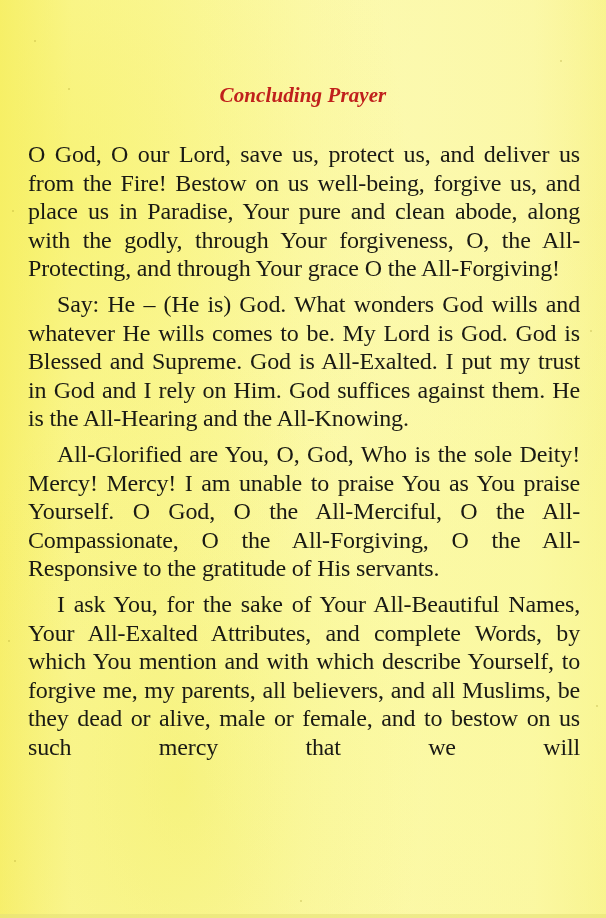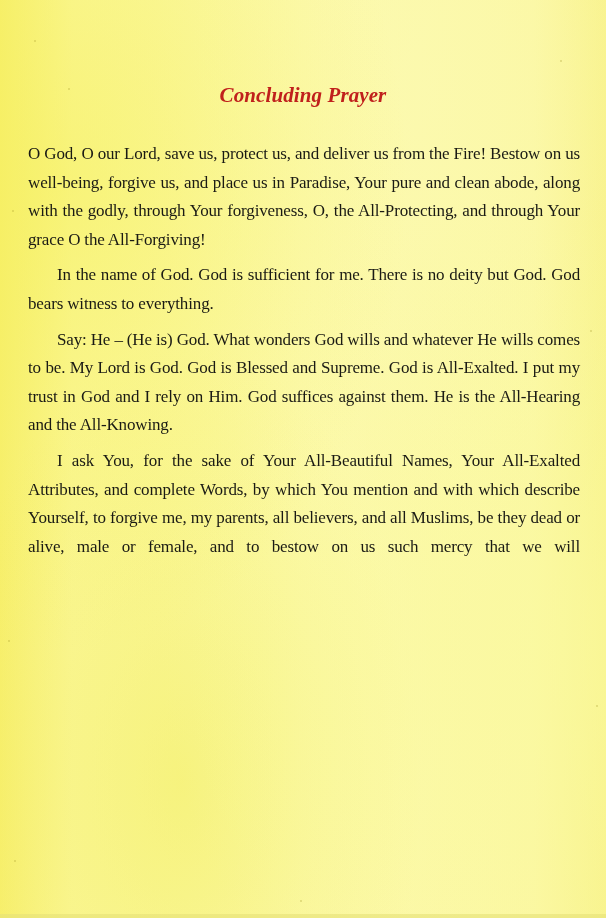--- a/index.html
+++ b/index.html
@@ -39,21 +39,21 @@
       font-style: italic;
       font-size: 21px;
       color: #c0201c;
       letter-spacing: 0.1px;
     }
     .body-text {
       position: absolute;
       top: 140px;
       left: 28px;
       width: 552px;
-      font-size: 17px;
+      font-size: 24px;
       line-height: 28.6px;
       text-align: justify;
       letter-spacing: -0.15px;
     }
     .para {
       margin: 0 0 7px 0;
       text-indent: 0;
     }
     .para.indent {
       text-indent: 29px;
@@ -92,19 +92,19 @@
   <div class="speck" style="left:590px;top:330px;"></div>
   <div class="speck" style="left:8px;top:640px;"></div>
   <div class="speck" style="left:596px;top:705px;"></div>
   <div class="speck" style="left:14px;top:860px;"></div>
   <div class="speck" style="left:300px;top:900px;"></div>
 
   <h1 class="title" style="margin:0;">Concluding Prayer</h1>
 
   <div class="body-text">
     <p class="para">O God, O our Lord, save us, protect us, and deliver us from the Fire! Bestow on us well-being, forgive us, and place us in Paradise, Your pure and clean abode, along with the godly, through Your forgiveness, O, the All-Protecting, and through Your grace O the All-Forgiving!</p>
-    <p class="para indent">In the name of God. God is sufficient for me. There is no deity but God. God bears witness to everything.</p>
     <p class="para indent">Say: He – (He is) God. What wonders God wills and whatever He wills comes to be. My Lord is God. God is Blessed and Supreme. God is All-Exalted. I put my trust in God and I rely on Him. God suffices against them. He is the All-Hearing and the All-Knowing.</p>
+    <p class="para indent">All-Glorified are You, O, God, Who is the sole Deity! Mercy! Mercy! I am unable to praise You as You praise Yourself. O God, O the All-Merciful, O the All-Compassionate, O the All-Forgiving, O the All-Responsive to the gratitude of His servants.</p>
     <p class="para indent last">I ask You, for the sake of Your All-Beautiful Names, Your All-Exalted Attributes, and complete Words, by which You mention and with which describe Yourself, to forgive me, my parents, all believers, and all Muslims, be they dead or alive, male or female, and to bestow on us such mercy that we will</p>
   </div>
 
   <div class="bottom-band"></div>
 </div>
 
 </body></html>

